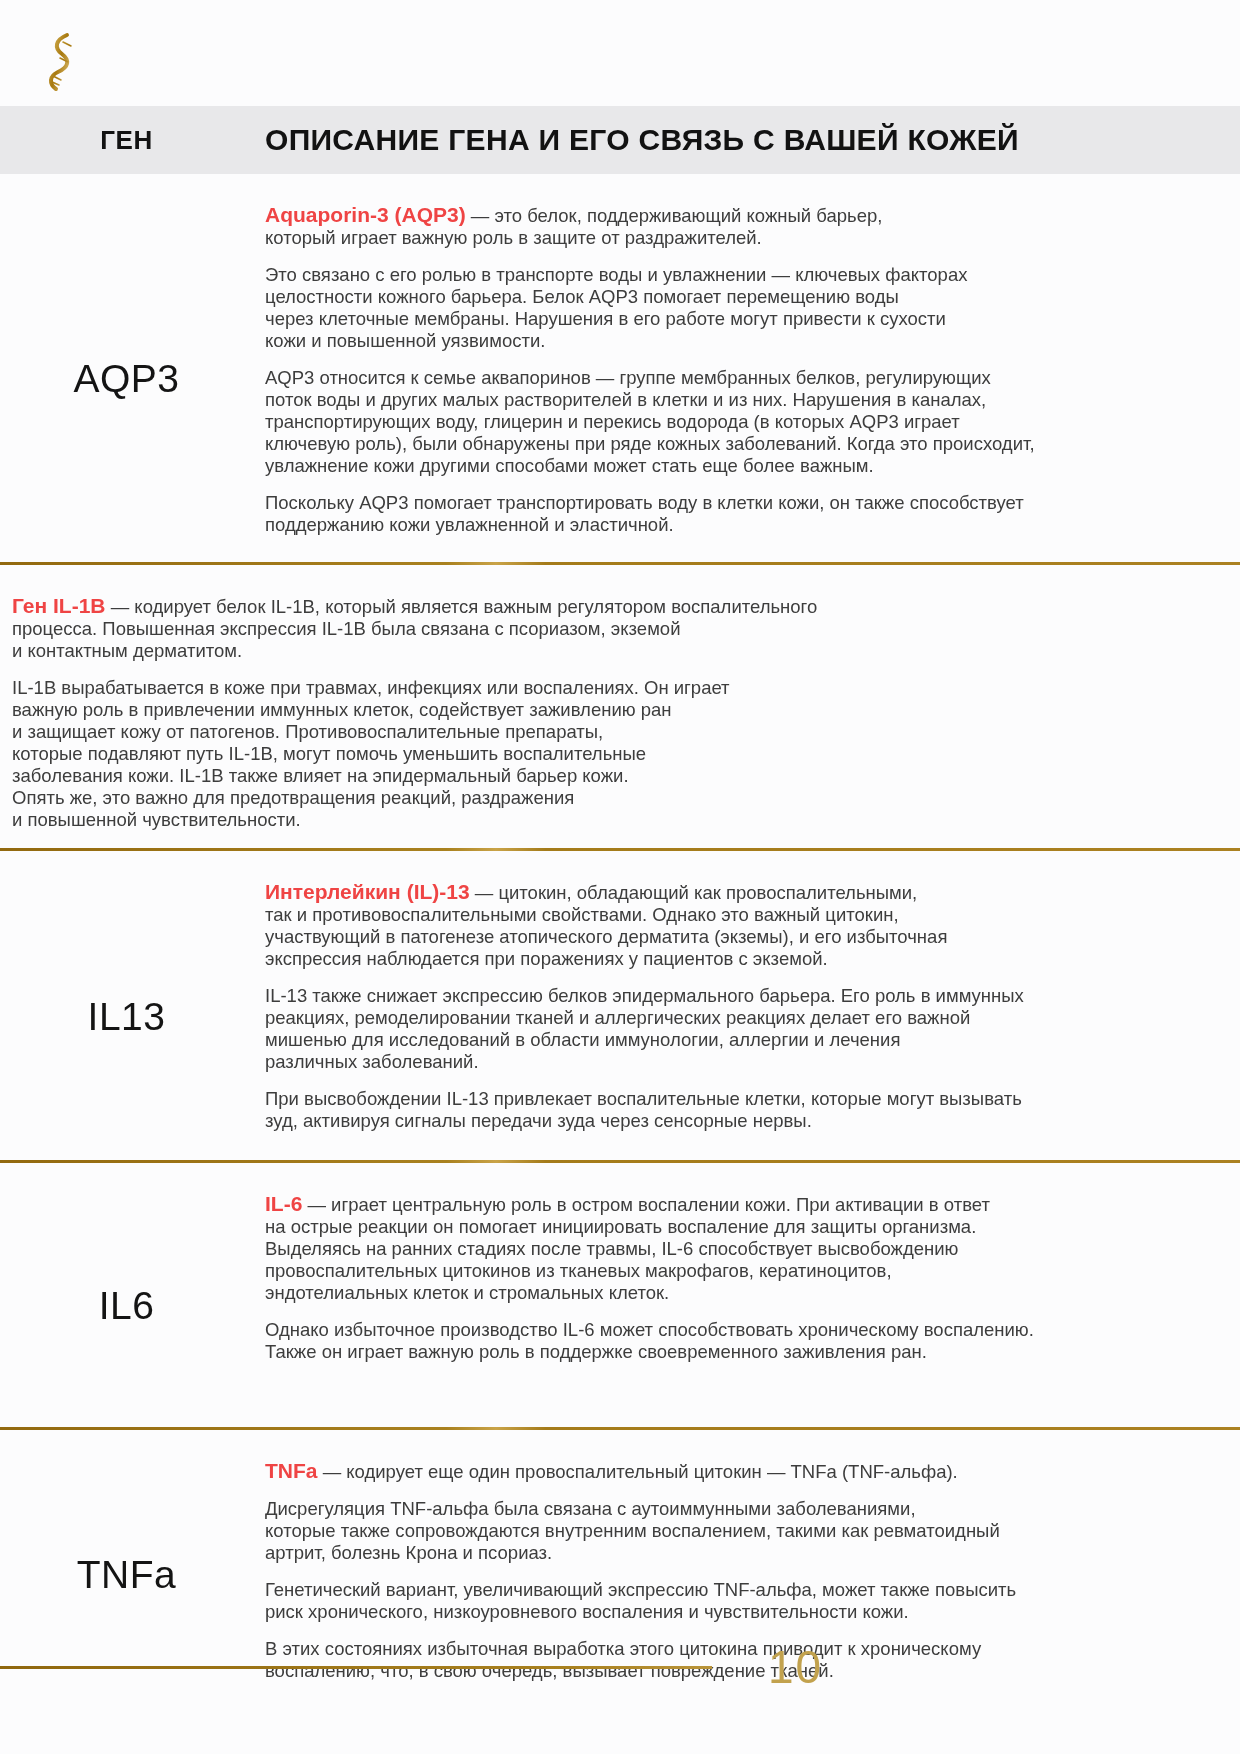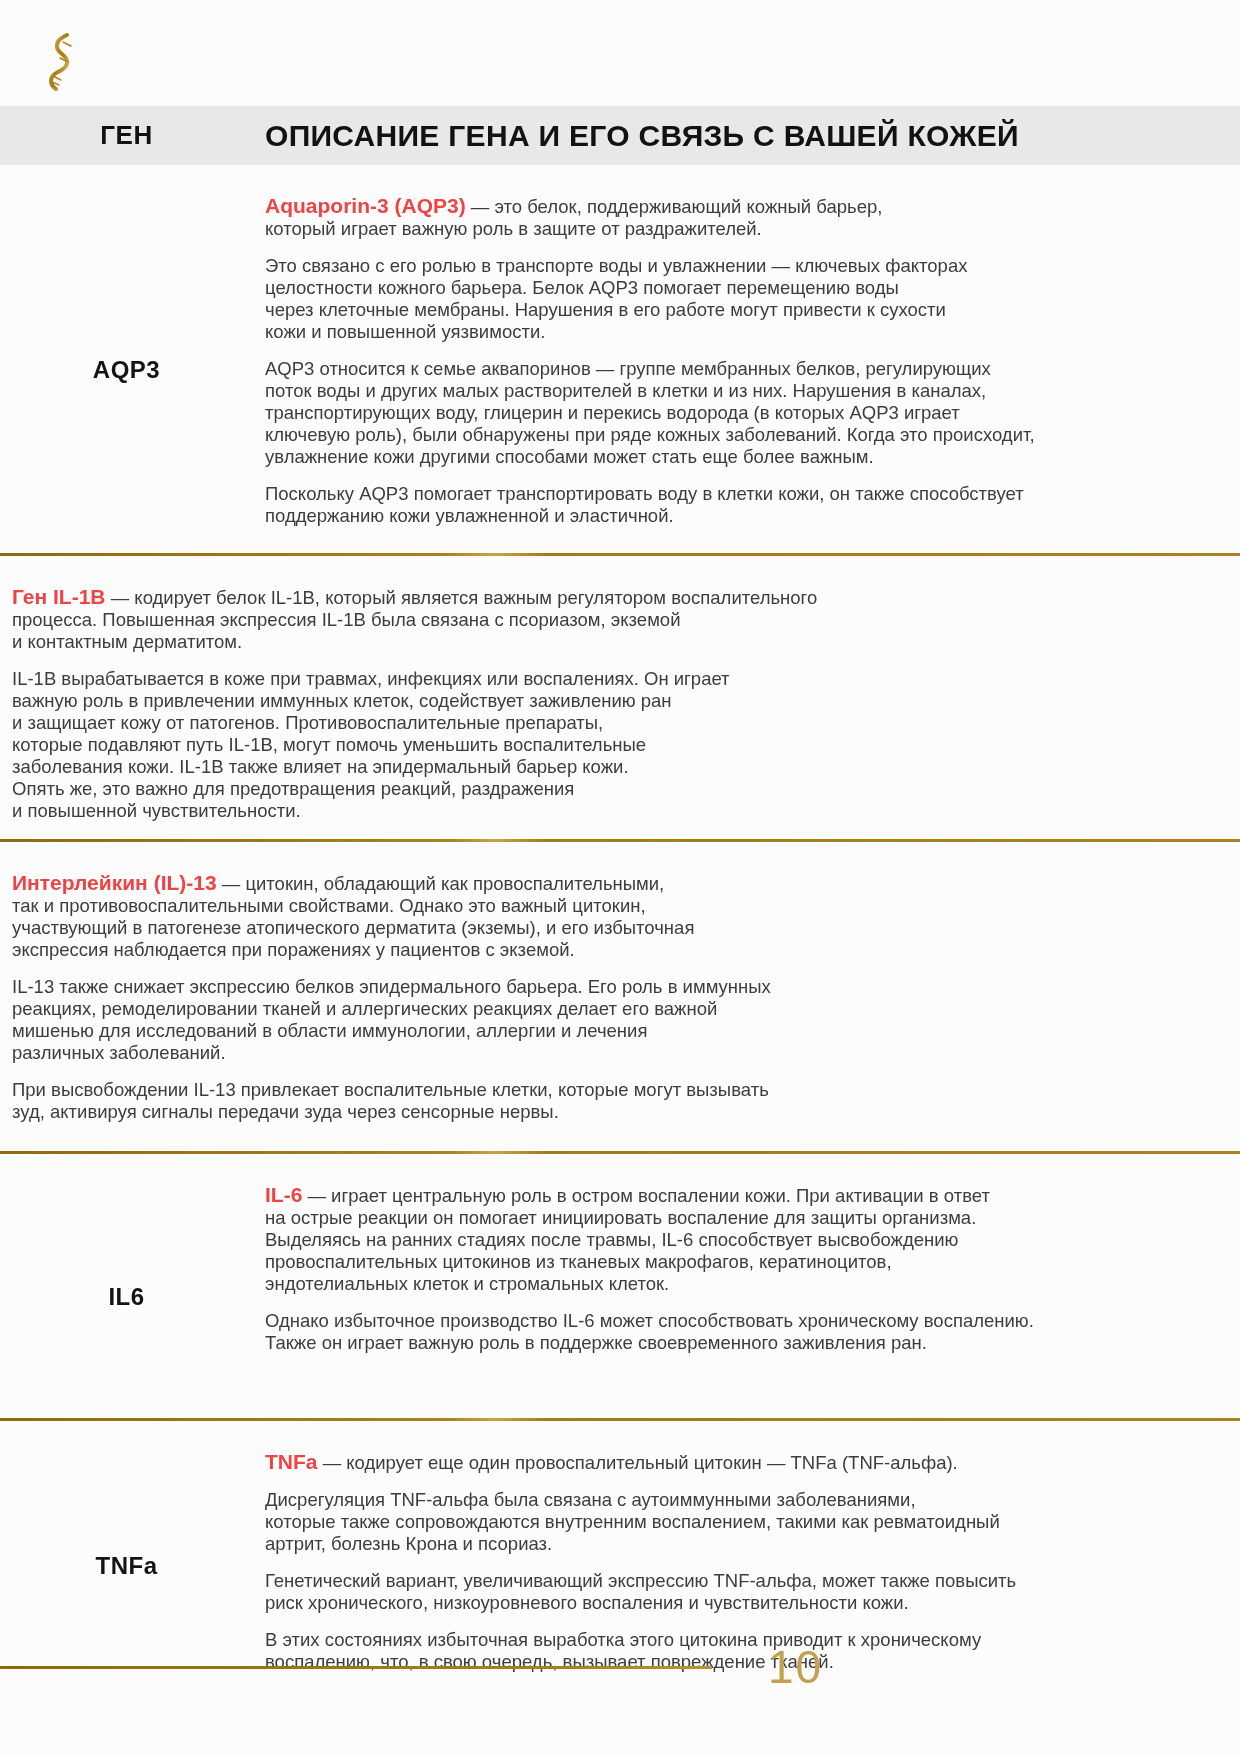--- a/index.html
+++ b/index.html
@@ -7,41 +7,41 @@
     width:1240px;height:1754px;
     background:#fcfcfd;
     font-family:"Liberation Sans", sans-serif;
     color:#3d3d3d;
     position:relative;
     overflow:hidden;
   }
   .top-area{height:106px;position:relative;}
   .logo{position:absolute;left:46px;top:32px;width:30px;height:60px;}
   .header-bar{
-    height:59px;background:#e8e8ea;
+    height:68px;background:#e8e8ea;
     display:flex;align-items:center;
   }
   .gene-col{width:253px;flex:0 0 253px;display:flex;align-items:center;justify-content:center;}
   .header-gene{
     font-size:26px;font-weight:700;color:#121212;letter-spacing:0.5px;
   }
   .header-desc{
     margin-left:12px;font-size:30px;font-weight:700;color:#121212;letter-spacing:0.3px;
   }
   .section{display:flex;}
   .section .desc-cell{
     flex:1;margin-left:12px;padding-top:30px;max-width:960px;
   }
   .s1{height:388px;}
   .s2{height:283px;}
   .s3{height:309px;}
   .s4{height:264px;}
   .s5{min-height:230px;}
   .gene-label{
-    font-size:24px;font-weight:700;color:#141414;letter-spacing:0.5px;margin-top:22px;
+    font-size:39px;font-weight:400;color:#141414;letter-spacing:0.5px;margin-top:22px;
   }
   .para{
     margin:0 0 15px 0;
     font-size:18.5px;line-height:22px;color:#3d3d3d;
     white-space:pre-line;
   }
   .lead{font-size:21px;font-weight:700;color:#ef4444;}
   .divider{
     height:3px;width:100%;
     background:linear-gradient(90deg,#92690f 0%,#a9811f 36%,#c9a348 40%,#a47b1a 44%,#ab8121 100%);
@@ -118,20 +118,23 @@
 и защищает кожу от патогенов. Противовоспалительные препараты,
 которые подавляют путь IL-1B, могут помочь уменьшить воспалительные
 заболевания кожи. IL-1B также влияет на эпидермальный барьер кожи.
 Опять же, это важно для предотвращения реакций, раздражения
 и повышенной чувствительности.</p>
   </div>
 </div>
 <div class="divider"></div>
 
 <div class="section s3">
+  <div class="gene-col">
+    <div class="gene-label">IL13</div>
+  </div>
   <div class="desc-cell">
     <p class="para"><span class="lead">Интерлейкин (IL)-13</span><span> — цитокин, обладающий как провоспалительными,
 так и противовоспалительными свойствами. Однако это важный цитокин,
 участвующий в патогенезе атопического дерматита (экземы), и его избыточная
 экспрессия наблюдается при поражениях у пациентов с экземой.</span></p>
     <p class="para">IL-13 также снижает экспрессию белков эпидермального барьера. Его роль в иммунных
 реакциях, ремоделировании тканей и аллергических реакциях делает его важной
 мишенью для исследований в области иммунологии, аллергии и лечения
 различных заболеваний.</p>
     <p class="para">При высвобождении IL-13 привлекает воспалительные клетки, которые могут вызывать

